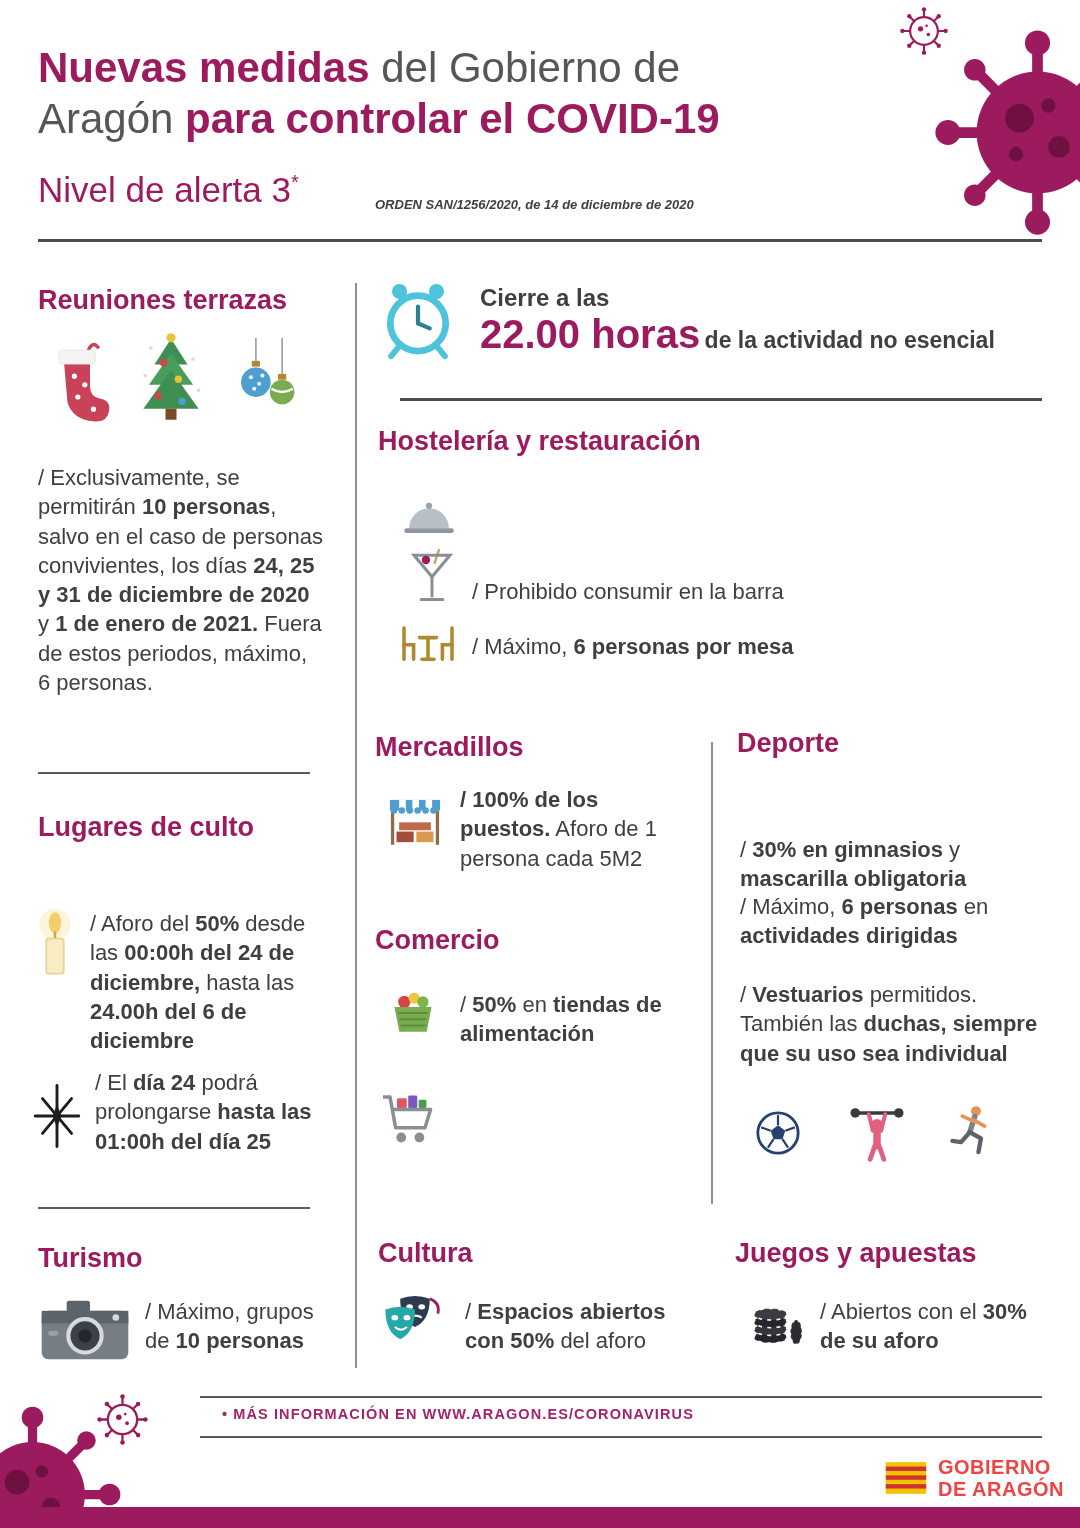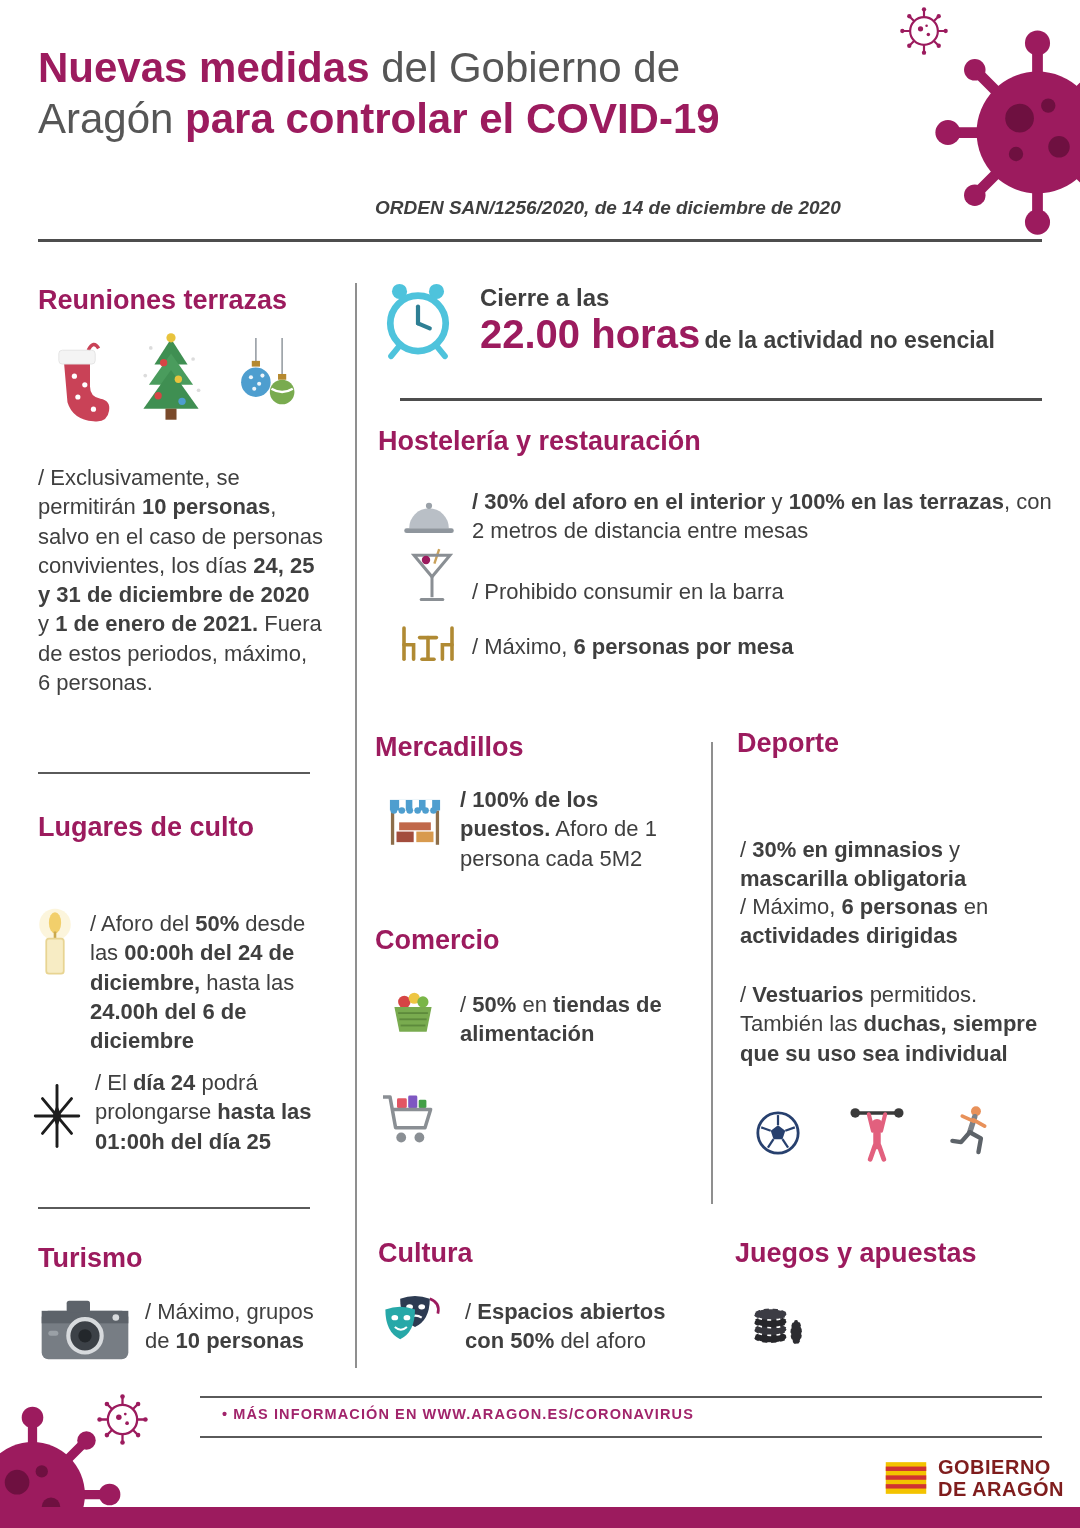--- a/index.html
+++ b/index.html
@@ -5,45 +5,48 @@
   html,body{margin:0;padding:0;background:#e9e9e9;}
   #page{position:relative;width:1080px;height:1528px;background:#ffffff;overflow:hidden;
         font-family:"Liberation Sans",sans-serif;color:#3f3f3f;}
   .abs{position:absolute;}
   h1,h2,p,div{margin:0;padding:0;}
   .b{font-weight:700;}
   .title{font-size:42px;line-height:1.22;font-weight:500;color:#565656;}
   .title .accent{color:#9c1b5e;font-weight:800;}
   .alert{font-size:35px;color:#9c1b5e;font-weight:400;}
   .alert sup{font-size:20px;}
-  .order{font-size:19px;font-style:italic;font-weight:700;color:#3f3f3f;}
+  .order{font-size:13px;font-style:italic;font-weight:700;color:#3f3f3f;}
   .sec-title{font-size:27px;font-weight:800;color:#9c1b5e;}
   .body-text{font-size:22px;line-height:1.33;color:#3f3f3f;}
   .rule{background:#4d4d4d;height:2.5px;}
   .rule-thin{background:#5a5a5a;height:2px;}
   .vrule{background:#8f8f8f;width:2px;}
   .cierre-intro{font-size:24px;font-weight:700;}
   .cierre-line{white-space:nowrap;}
   .cierre-time{font-size:40px;font-weight:800;color:#9c1b5e;}
   .cierre-suffix{font-size:23px;font-weight:700;}
   .footer-info{font-size:14.5px;letter-spacing:1.1px;color:#a1246b;font-weight:600;white-space:nowrap;}
   .footer-info .url{font-weight:800;}
-  .gov{font-size:20px;font-weight:800;color:#7f1d1d;line-height:1.1;letter-spacing:0.5px;}
+  .gov{font-size:20px;font-weight:800;color:#ef4444;line-height:1.1;letter-spacing:0.5px;}
   .bottom-bar{background:#9c1b5e;}
 </style>
 </head>
 <body>
 
 <div id="page">
 
   <h1 class="abs title" style="left:38px;top:42px;width:820px;">
     <span class="accent">Nuevas medidas</span><span> del Gobierno de</span><br>
     <span>Aragón </span><span class="accent">para controlar el COVID-19</span>
   </h1>
 
+  <div class="abs alert" style="left:38px;top:170px;">
+    <span>Nivel de alerta 3</span><sup>*</sup>
+  </div>
 
   <div class="abs order" style="left:375px;top:197px;">ORDEN SAN/1256/2020, de 14 de diciembre de 2020</div>
 
   <div class="abs rule" style="left:38px;top:239px;width:1004px;"></div>
 
   <svg class="abs" style="left:898px;top:5px;" width="52" height="52" viewBox="0 0 120 120">
     <g stroke="#9c1b5e" stroke-width="5" stroke-linecap="round">
       <line x1="60" y1="26" x2="60" y2="10"></line>
         <line x1="60" y1="94" x2="60" y2="110"></line>
       <line x1="26" y1="60" x2="10" y2="60"></line>
@@ -202,21 +205,20 @@
   </div>
   <div class="abs rule" style="left:400px;top:398px;width:642px;"></div>
 
   <h2 class="abs sec-title" style="left:378px;top:426px;">Hostelería y restauración</h2>
 
   <svg class="abs" style="left:398px;top:492px;" width="62" height="50" viewBox="0 0 100 80">
     <path d="M18 58 A32 32 0 0 1 82 58 Z" fill="#b9bfc6"></path>
     <circle cx="50" cy="22" r="5" fill="#9aa1a8"></circle>
     <rect x="10" y="58" width="80" height="8" rx="4" fill="#8f969d"></rect>
   </svg>
-  <p class="abs body-text" style="left:472px;top:487px;width:585px;"><span class="b">/ 30% del aforo en el interior</span><span> y </span><span class="b">100% en las terrazas</span><span>, con 2 metros de distancia entre mesas</span></p>
 
   <svg class="abs" style="left:408px;top:545px;" width="48" height="66" viewBox="0 0 80 100">
     <line x1="52" y1="2" x2="44" y2="26" stroke="#c9a15a" stroke-width="4"></line>
     <polygon points="10,12 70,12 40,48" fill="none" stroke="#8a8f94" stroke-width="5"></polygon>
     <circle cx="30" cy="20" r="7" fill="#9c1b5e"></circle>
     <line x1="40" y1="48" x2="40" y2="82" stroke="#8a8f94" stroke-width="5"></line>
     <line x1="22" y1="86" x2="58" y2="86" stroke="#8a8f94" stroke-width="5" stroke-linecap="round"></line>
   </svg>
   <p class="abs body-text" style="left:472px;top:577px;width:560px;"><span>/ Prohibido consumir en la barra</span></p>
 
@@ -336,20 +338,21 @@
   <p class="abs body-text" style="left:465px;top:1297px;width:232px;"><span>/ </span><span class="b">Espacios abiertos con 50%</span><span> del aforo</span></p>
 
   <h2 class="abs sec-title" style="left:735px;top:1238px;">Juegos y apuestas</h2>
   <svg class="abs" style="left:745px;top:1290px;" width="64" height="60" viewBox="0 0 100 90">
     <ellipse cx="40" cy="72" rx="26" ry="9" fill="#26262a" stroke="#ffffff" stroke-width="2.5" stroke-dasharray="6 8"></ellipse>
     <ellipse cx="40" cy="60" rx="26" ry="9" fill="#35353b" stroke="#ffffff" stroke-width="2.5" stroke-dasharray="6 8"></ellipse>
     <ellipse cx="40" cy="48" rx="26" ry="9" fill="#26262a" stroke="#ffffff" stroke-width="2.5" stroke-dasharray="6 8"></ellipse>
     <ellipse cx="40" cy="36" rx="26" ry="9" fill="#3c3c44" stroke="#ffffff" stroke-width="2.5" stroke-dasharray="6 8"></ellipse>
     <ellipse cx="80" cy="64" rx="9" ry="19" fill="#2c2c31" stroke="#ffffff" stroke-width="2" stroke-dasharray="4 6"></ellipse>
   </svg>
+  <p class="abs body-text" style="left:820px;top:1297px;width:225px;"><span>/ Abiertos con el </span><span class="b">30% de su aforo</span></p>
 
   <div class="abs rule-thin" style="left:200px;top:1396px;width:842px;"></div>
   <div class="abs footer-info" style="left:222px;top:1406px;">
     <span>•</span>
     <span>MÁS INFORMACIÓN EN </span><span class="url">WWW.ARAGON.ES/CORONAVIRUS</span>
   </div>
   <div class="abs rule-thin" style="left:200px;top:1436px;width:842px;"></div>
 
   <svg class="abs" style="left:95px;top:1392px;" width="55" height="55" viewBox="0 0 120 120">
     <g stroke="#9c1b5e" stroke-width="5" stroke-linecap="round">

